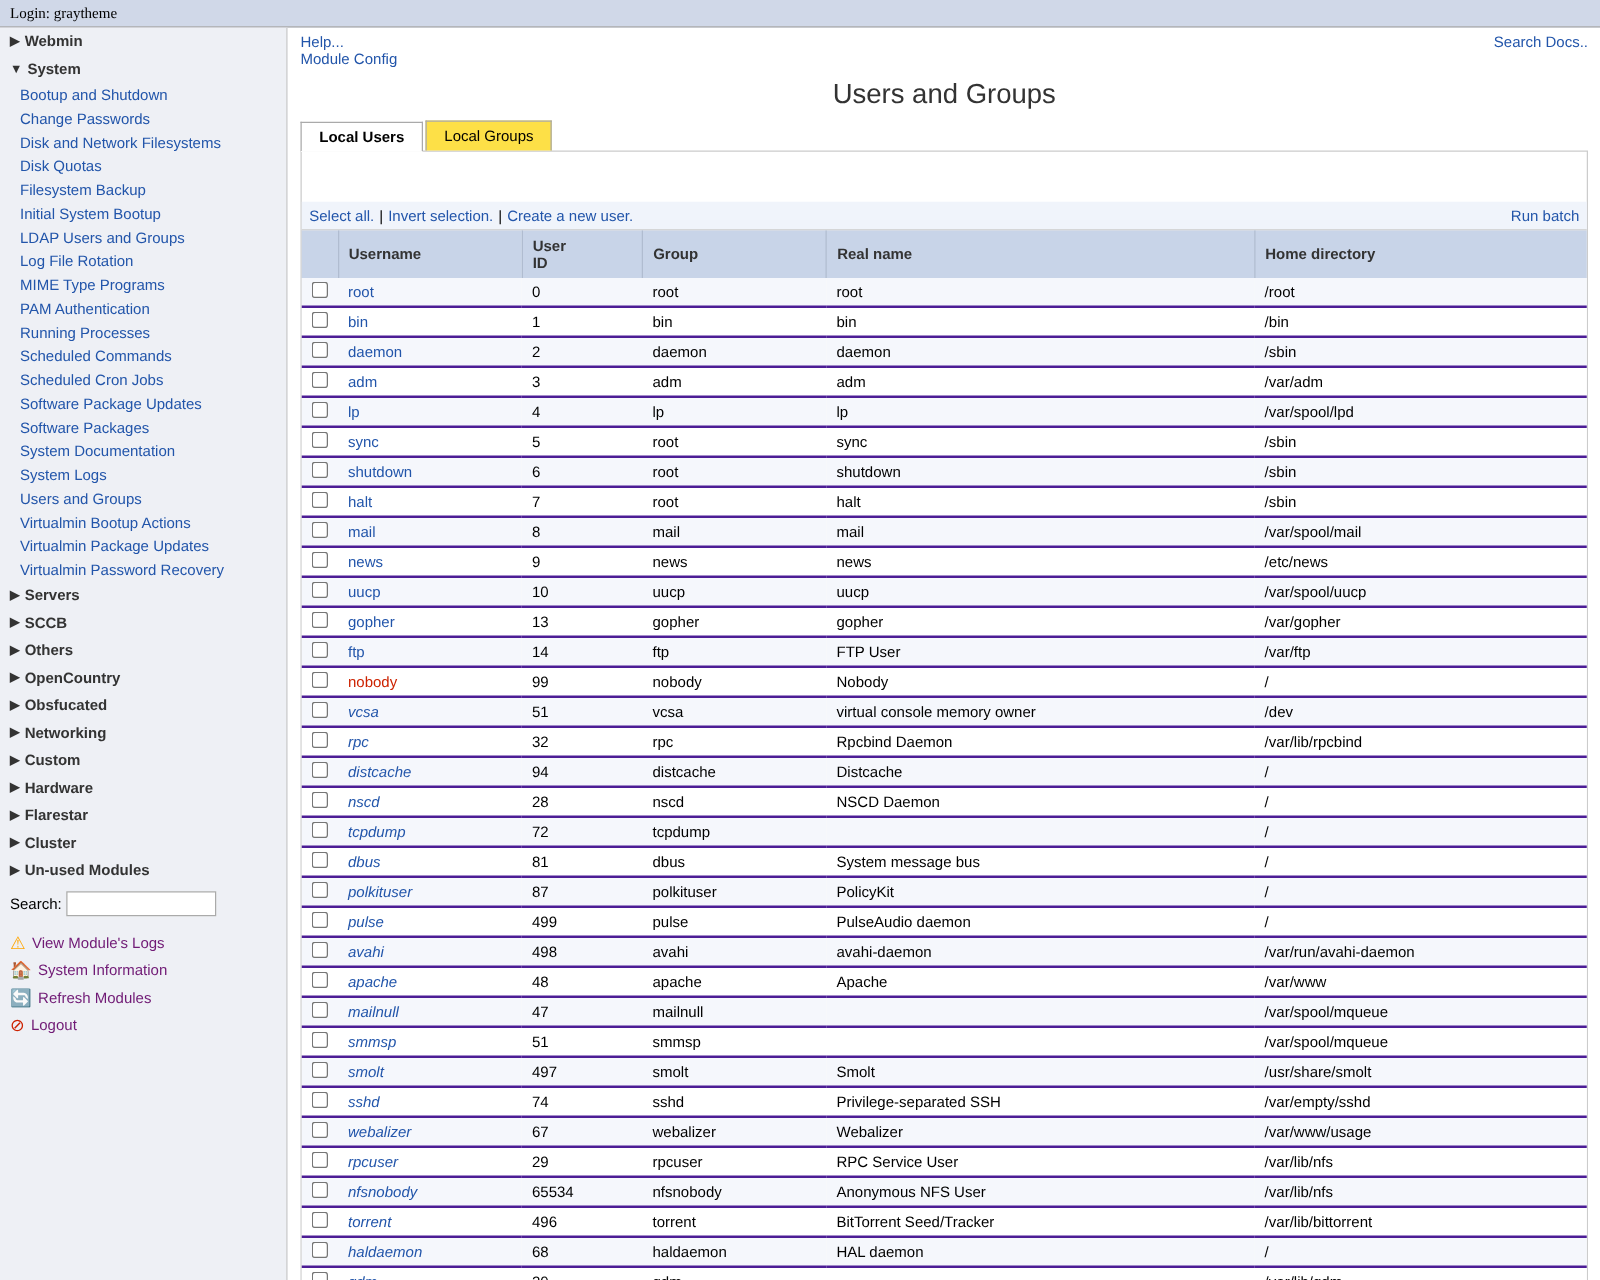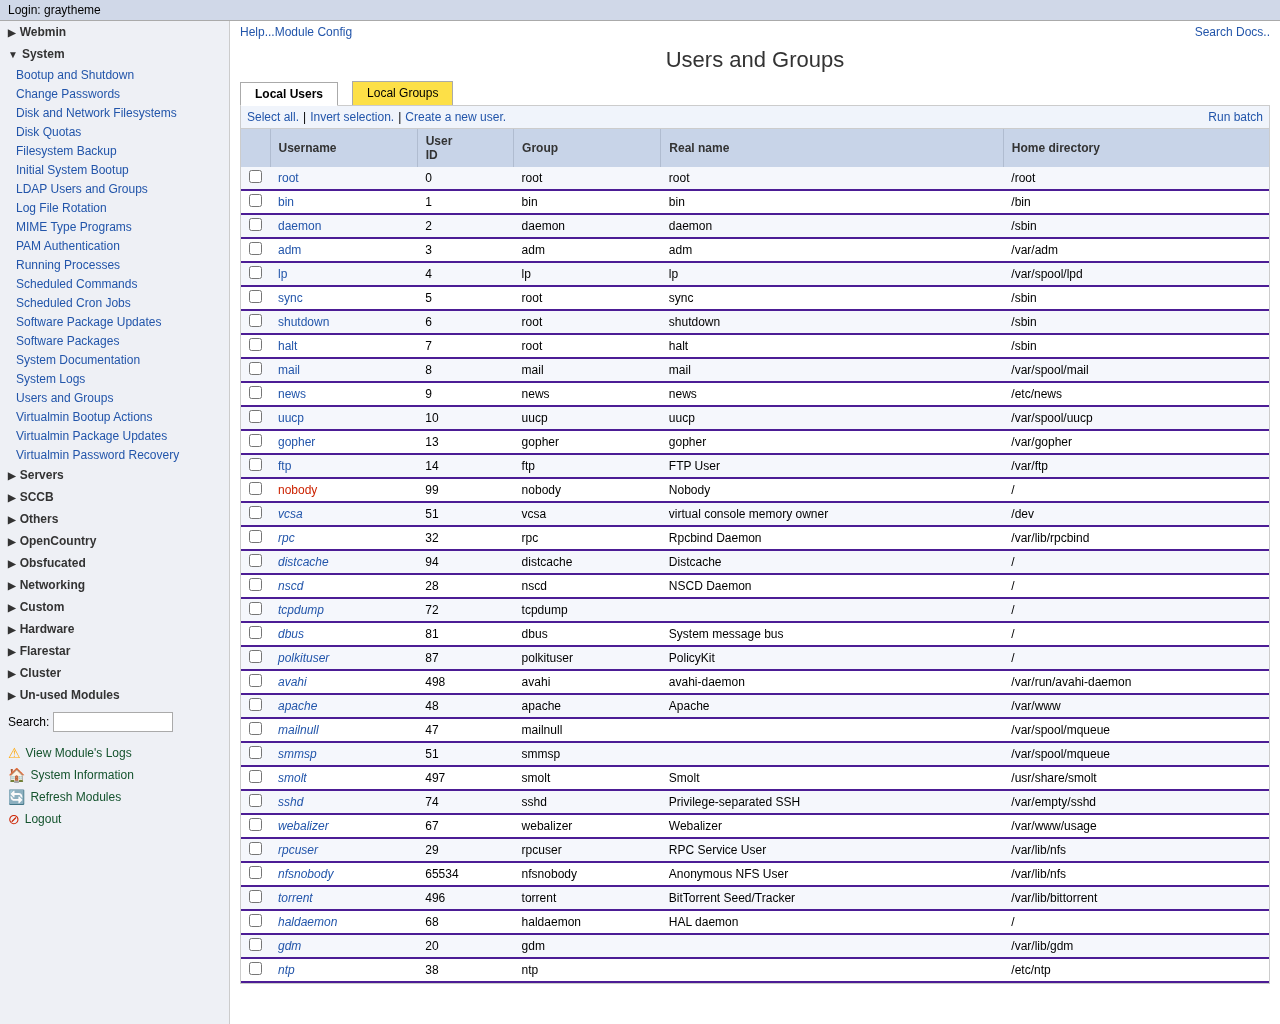--- a/index.html
+++ b/index.html
@@ -1,59 +1,59 @@
 <!DOCTYPE html>
 <html><head>
   <meta charset="utf-8">
   <style>
     * { box-sizing: border-box; margin: 0; padding: 0; }
     body { font-family: Arial, sans-serif; font-size: 13px; background: #fff; display: flex; flex-direction: column; height: 100vh; overflow: hidden; }
     a { color: #2255aa; text-decoration: none; }
 
     
-    #topbar { background: #d0d8e8; padding: 3px 8px; font-size: 12px; border-bottom: 1px solid #aaa; }
+    #topbar { background: #d0d8e8; padding: 3px 8px; font-size: 12px; border-bottom: 1px solid #aaa; font-family: Liberation Serif, serif; }
 
     
     #main-layout { display: flex; flex: 1; overflow: hidden; }
 
     
     #sidebar { width: 230px; min-width: 230px; background: #eef0f5; border-right: 1px solid #ccc; overflow-y: auto; padding-bottom: 10px; }
     .sidebar-section { font-weight: bold; font-size: 12px; color: #333; padding: 4px 8px; cursor: pointer; display: flex; align-items: center; gap: 4px; }
     .sidebar-section .arrow { font-size: 10px; }
     .sidebar-children { padding-left: 8px; }
     .sidebar-item { padding: 2px 8px; }
     .sidebar-item a { font-size: 12px; color: #2255aa; }
     #search-row { padding: 6px 8px; display: flex; align-items: center; gap: 4px; font-size: 12px; }
     #search-input { border: 1px solid #aaa; padding: 2px 4px; font-size: 12px; width: 120px; }
     #sidebar-bottom { padding: 4px 8px; }
     .sidebar-bottom-item { display: flex; align-items: center; gap: 5px; padding: 3px 0; font-size: 12px; cursor: pointer; }
-    .sidebar-bottom-item a { color: #14532d; }
+    .sidebar-bottom-item a { color: #701a75; }
     .icon-warn { color: orange; font-size: 14px; }
     .icon-house { color: #336699; font-size: 14px; }
     .icon-refresh { color: #336699; font-size: 14px; }
     .icon-logout { color: #cc2200; font-size: 14px; }
 
     
     #content { flex: 1; overflow-y: auto; overflow-x: auto; padding: 0; }
 
     
     #content-top { display: flex; justify-content: space-between; align-items: flex-start; padding: 4px 10px 2px 10px; font-size: 12px; }
-    #content-top-left { display: flex; flex-direction: row; }
+    #content-top-left { display: flex; flex-direction: column; }
     #content-title { text-align: center; font-size: 22px; font-weight: normal; padding: 6px 0 4px 0; color: #333; }
 
     
-    #tabs { display: flex; gap: 14px; padding: 4px 10px 0 10px; }
+    #tabs { display: flex; gap: 2px; padding: 4px 10px 0 10px; }
     .tab { padding: 4px 14px; border: 1px solid #aaa; background: #fde047; cursor: pointer; font-size: 12px; border-bottom: none; }
     .tab.active { background: #fff; font-weight: bold; border-bottom: 1px solid #fff; position: relative; top: 1px; }
 
     
     #table-container { border: 1px solid #ccc; margin: 0 10px 10px 10px; }
 
     
-    #toolbar-row { padding: 4px 6px; background: #f0f4fb; border-bottom: 1px solid #ccc; font-size: 12px; display: flex; justify-content: space-between; align-items: center; }
+    #toolbar-row { padding: 4px 6px; background: #f0f4fb; border-bottom: 1px solid #ccc; font-size: 12px; display: flex; justify-content: space-between; align-items: center; margin-top: 40px; }
     #toolbar-left { display: flex; gap: 4px; }
     .toolbar-link { color: #2255aa; cursor: pointer; }
 
     
     #users-table { width: 100%; border-collapse: collapse; }
     #users-table thead tr { background: #c8d4e8; }
     #users-table thead th { padding: 5px 8px; text-align: left; font-size: 12px; font-weight: bold; color: #333; border-right: 1px solid #b0bcd0; }
     #users-table thead th:last-child { border-right: none; }
     #users-table tbody tr { border-bottom: 2px solid #4c1d95; }
     #users-table tbody tr:nth-child(odd) { background: #f5f7fc; }
@@ -399,20 +399,28 @@
             <tr>
               <td><input type="checkbox" class="user-checkbox" style=""></td>
               <td><a href="#" class="user-link italic">polkituser</a></td>
               <td>87</td>
               <td>polkituser</td>
               <td>PolicyKit</td>
               <td>/</td>
             </tr>
             <tr>
               <td><input type="checkbox" class="user-checkbox" style=""></td>
+              <td><a href="#" class="user-link italic">pulse</a></td>
+              <td>499</td>
+              <td>pulse</td>
+              <td>PulseAudio daemon</td>
+              <td>/</td>
+            </tr>
+            <tr>
+              <td><input type="checkbox" class="user-checkbox" style=""></td>
               <td><a href="#" class="user-link italic">avahi</a></td>
               <td>498</td>
               <td>avahi</td>
               <td>avahi-daemon</td>
               <td>/var/run/avahi-daemon</td>
             </tr>
             <tr>
               <td><input type="checkbox" class="user-checkbox" style=""></td>
               <td><a href="#" class="user-link italic">apache</a></td>
               <td>48</td>

